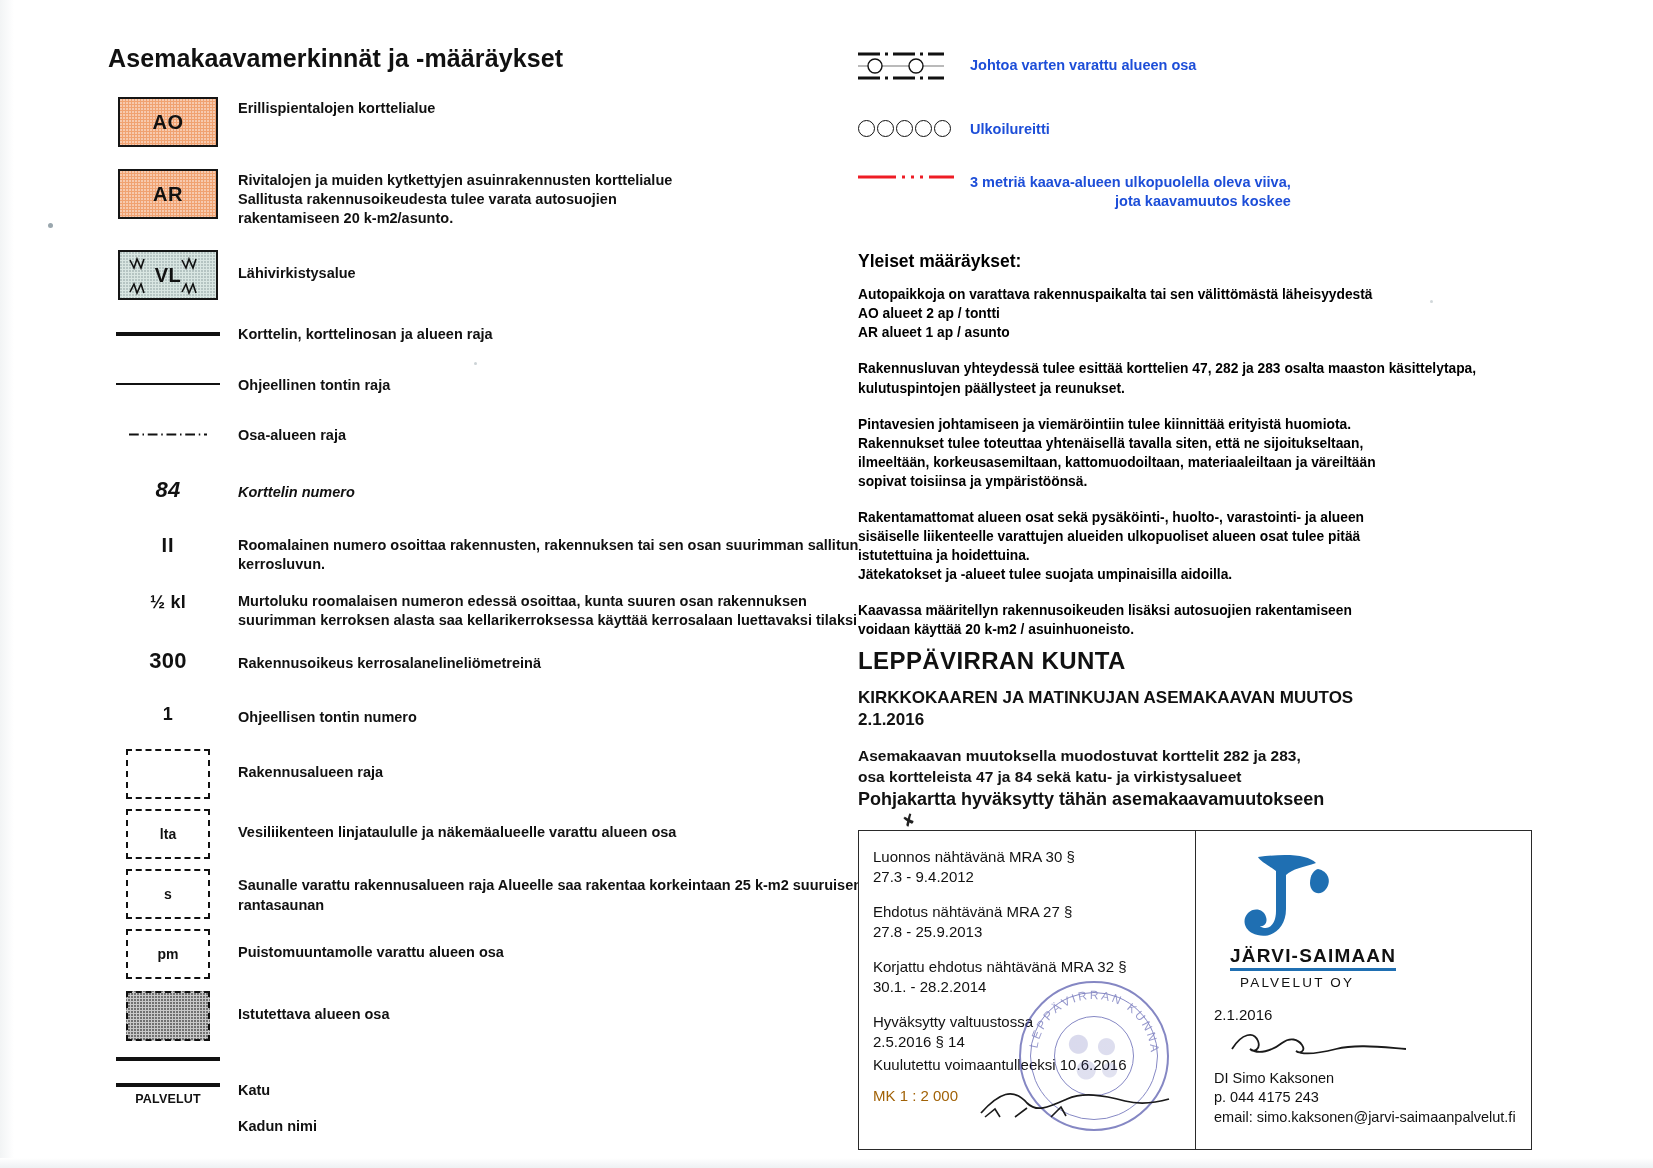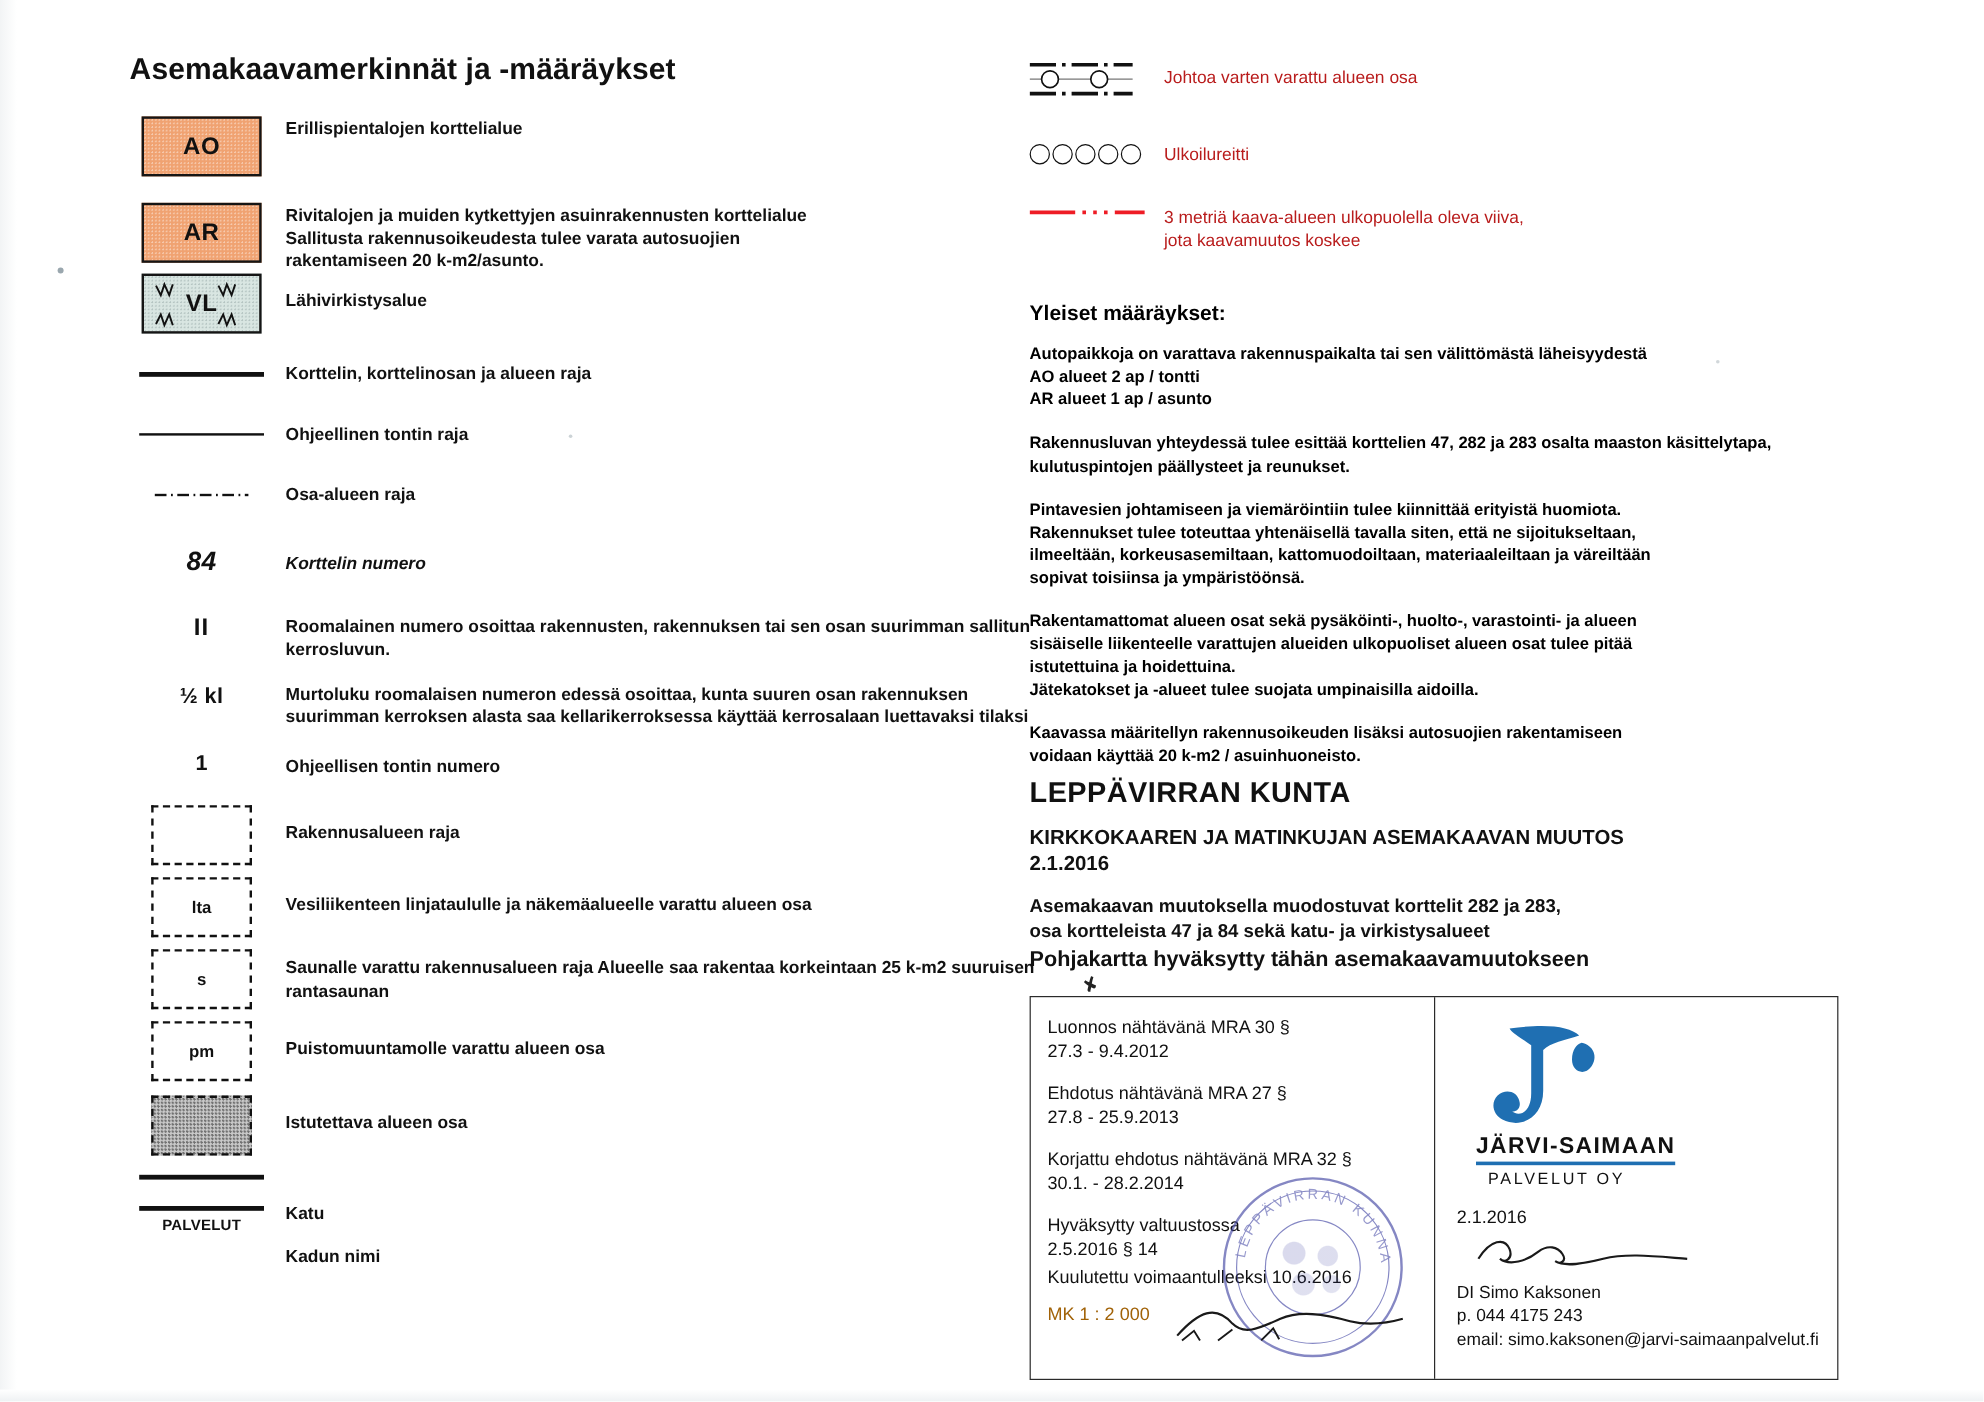--- a/index.html
+++ b/index.html
@@ -160,24 +160,25 @@
   }
   .r-legend-row { display: flex; align-items: flex-start; }
   .r-sym-cell {
     width: 108px;
     flex: 0 0 108px;
     display: flex;
     align-items: center;
   }
   .r-desc-cell {
     font-size: 14.5px;
-    font-weight: normal;
+    font-weight: bold;
     line-height: 1.32;
-    color: #b91c1c;
+    color: #1d4ed8;
     padding-left: 4px;
+    text-align: right;
   }
 
   .cable-sym { position: relative; width: 86px; height: 36px; }
   .circles-sym { display: flex; gap: 2px; align-items: center; }
   .circles-sym i {
     display: block; width: 15px; height: 15px;
     border: 1.6px solid #111; border-radius: 50%;
   }
   .red-line-sym { position: relative; width: 96px; height: 8px; }
 
@@ -349,21 +350,21 @@
 
     <div class="legend-row" style="margin-bottom:22px;">
       <div class="sym-cell">
         <div class="area-box ao">
           <span class="glyph">AO</span>
         </div>
       </div>
       <div class="desc-cell">Erillispientalojen korttelialue</div>
     </div>
 
-    <div class="legend-row" style="">
+    <div class="legend-row" style="margin-bottom:22px;">
       <div class="sym-cell">
         <div class="area-box ar">
           <span class="glyph">AR</span>
         </div>
       </div>
       <div class="desc-cell" style="white-space:pre-line;">Rivitalojen ja muiden kytkettyjen asuinrakennusten korttelialue
 Sallitusta rakennusoikeudesta tulee varata autosuojien
 rakentamiseen 20 k-m2/asunto.</div>
     </div>
 
@@ -422,20 +423,26 @@
 
     <div class="legend-row" style="margin-bottom:18px;">
       <div class="sym-cell">
         <div class="num-sym small">½ kl</div>
       </div>
       <div class="desc-cell" style="padding-top:0px;">Murtoluku roomalaisen numeron edessä osoittaa, kunta suuren
 osan rakennuksen suurimman kerroksen alasta saa kellarikerroksessa
 käyttää kerrosalaan luettavaksi tilaksi</div>
     </div>
 
+    <div class="legend-row" style="margin-bottom:30px;">
+      <div class="sym-cell">
+        <div class="num-sym">300</div>
+      </div>
+      <div class="desc-cell" style="padding-top:6px;">Rakennusoikeus kerrosalanelineliömetreinä</div>
+    </div>
 
     <div class="legend-row" style="margin-bottom:22px;">
       <div class="sym-cell">
         <div class="num-sym small">1</div>
       </div>
       <div class="desc-cell" style="padding-top:4px;">Ohjeellisen tontin numero</div>
     </div>
 
     <div class="legend-row" style="margin-bottom:10px;text-align:right;">
       <div class="sym-cell">

